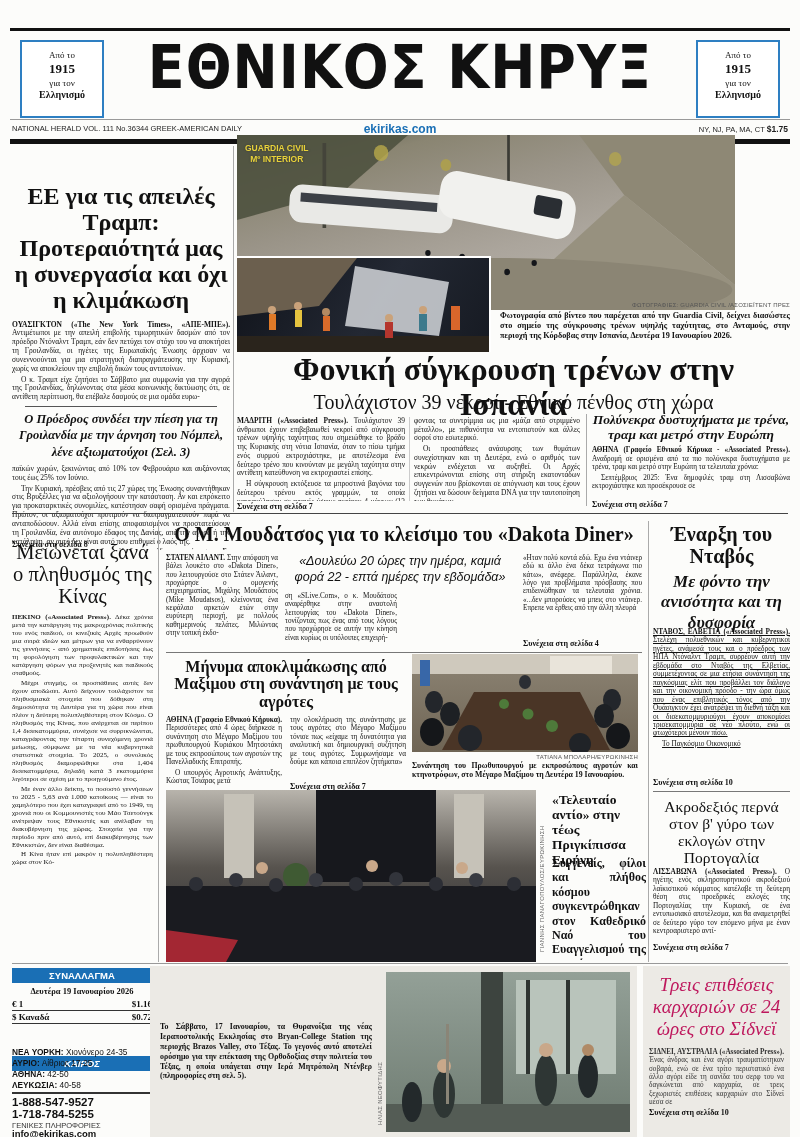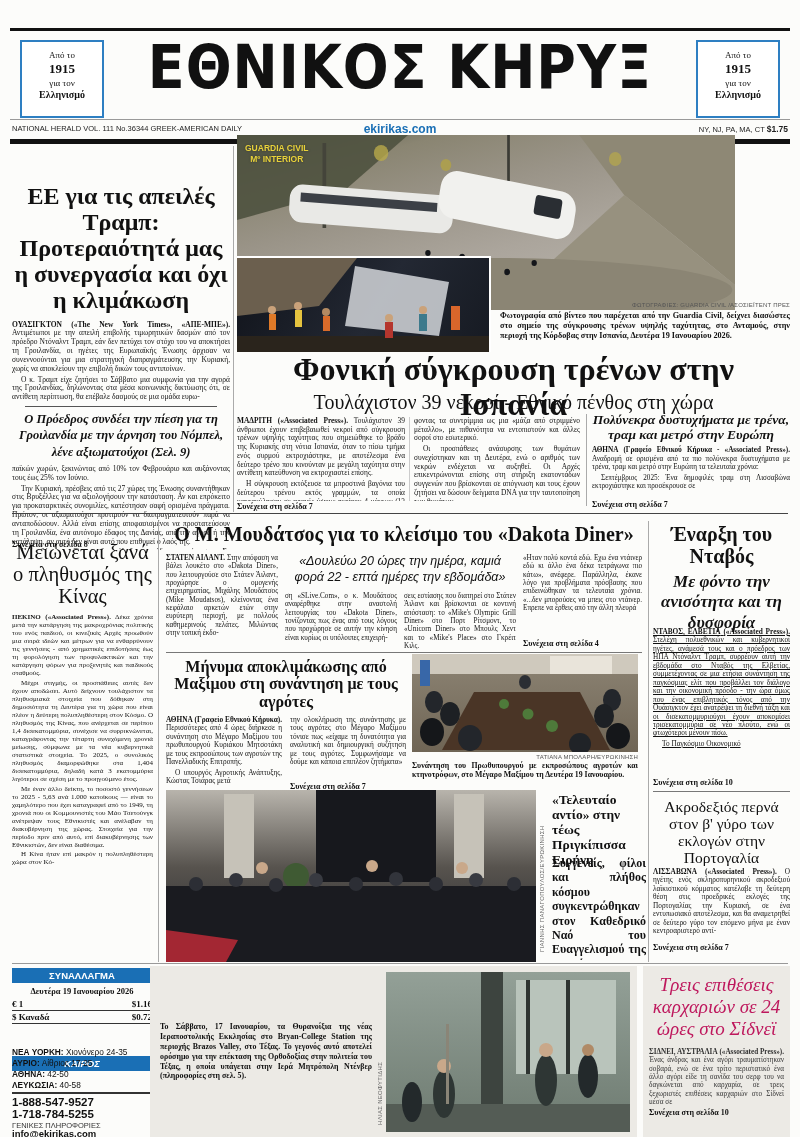--- a/index.html
+++ b/index.html
@@ -59,21 +59,21 @@
     <span>NY, NJ, PA, MA, CT</span>
     <b style="font-size:8.5px;">$1.75</b>
   </div>
   <div class="abs" style="left:10px;top:139px;width:780px;height:5px;background:#111;"></div>
 
   <div class="abs clip" style="left:12px;top:136px;width:218px;height:366px;margin-top:48px;">
     <div class="hl" style="font-size:24px;">ΕΕ για τις απειλές Τραμπ: Προτεραιότητά μας η συνεργασία και όχι η κλιμάκωση</div>
     <p class="bt" style="margin-top:7px;"><b>ΟΥΑΣΙΓΚΤΟΝ</b> <b>(«The New York Times», «ΑΠΕ-ΜΠΕ»).</b> <span>Αντιμέτωποι με την απειλή επιβολής τιμωρητικών δασμών από τον πρόεδρο Ντόναλντ Τραμπ, εάν δεν πετύχει τον στόχο του να αποκτήσει τη Γροιλανδία, οι ηγέτες της Ευρωπαϊκής Ένωσης άρχισαν να συνεννοούνται για μια στρατηγική διαπραγμάτευσης την Κυριακή, χωρίς να αποκλείουν την επιβολή δικών τους αντιποίνων.</span></p>
     <p class="bt ind">Ο κ. Τραμπ είχε ζητήσει το Σάββατο μια συμφωνία για την αγορά της Γροιλανδίας, δηλώνοντας στα μέσα κοινωνικής δικτύωσης ότι, σε αντίθετη περίπτωση, θα επέβαλε δασμούς σε μια ομάδα ευρω-</p>
     <div style="border-top:1px solid #555;width:88%;margin:4px auto 4px auto;"></div>
-    <div class="quote">Ο Πρόεδρος συνδέει την πίεση για τη Γροιλανδία με την άρνηση του Νόμπελ, λένε αξιωματούχοι (Σελ. 9)</div>
+    <div class="quote">Ο Πρόεδρος συνδέει την πίεση για τη Γροιλανδία με την άρνηση του Νόμπελ, λένε αξιωματούχοι (Σελ. 3)</div>
     <p class="bt" style="margin-top:5px;">παϊκών χωρών, ξεκινώντας από 10% τον Φεβρουάριο και αυξάνοντας τους έως 25% τον Ιούνιο.</p>
     <p class="bt ind">Την Κυριακή, πρέσβεις από τις 27 χώρες της Ένωσης συναντήθηκαν στις Βρυξέλλες για να αξιολογήσουν την κατάσταση. Αν και επρόκειτο για προκαταρκτικές συνομιλίες, κατέστησαν σαφή ορισμένα πράγματα. Πρώτον, οι αξιωματούχοι προτιμούν να διαπραγματευτούν παρά να ανταποδώσουν. Αλλά είναι επίσης αποφασισμένοι να προστατεύσουν τη Γροιλανδία, ένα αυτόνομο έδαφος της Δανίας, από την αγορά ή την κατάληψη, αν αυτό δεν είναι αυτό που επιθυμεί ο λαός της.</p>
     <p class="bt ind">Η κυβέρνηση Τραμπ δεν έδειξε σημάδια υποχώρησης. Σε συνέντευξή του στην εκπομπή «Meet the</p>
     <div class="cont abs" style="left:0;bottom:1px;">Συνέχεια στη σελίδα 8</div>
   </div>
   <div class="vrule" style="left:233px;top:146px;height:366px;"></div>
 
   <div class="abs photo" style="left:237px;top:135px;width:498px;height:175px;background:linear-gradient(165deg,#5a5a4a 0%,#8a8572 18%,#9a9488 38%,#aba59c 60%,#b5b0a8 80%,#9c968c 100%);">
     <svg viewBox="0 0 553 175" preserveAspectRatio="none">
       <polygon points="0,0 190,0 120,55 0,85" fill="#4f5340" opacity="0.92"></polygon>
@@ -165,23 +165,20 @@
 
   <div class="abs hl" style="left:166px;top:524px;width:476px;font-size:20px;white-space:nowrap;">Ο Μ. Μουδάτσος για το κλείσιμο του «Dakota Diner»</div>
   <div class="abs" style="left:285px;top:554px;width:230px;text-align:center;font-style:italic;font-size:12.5px;line-height:1.25;font-family:'Liberation Sans',sans-serif;">«Δουλεύω 20 ώρες την ημέρα, καμιά φορά 22 - επτά ημέρες την εβδομάδα»</div>
 
   <div class="abs clip" style="left:166px;top:554px;width:112px;height:96px;">
     <p class="bt" style="font-size:7.2px;line-height:1.16;"><b>ΣΤΑΤΕΝ ΑΪΛΑΝΤ.</b> <span>Στην απόφαση να βάλει λουκέτο στο «Dakota Diner», που λειτουργούσε στο Στάτεν Άιλαντ, προχώρησε ο ομογενής επιχειρηματίας, Μιχάλης Μουδάτσος (Mike Moudatsos), κλείνοντας ένα κεφάλαιο αρκετών ετών στην ευρύτερη περιοχή, με πολλούς καθημερινούς πελάτες. Μιλώντας στην τοπική έκδο-</span></p>
   </div>
   <div class="abs clip" style="left:285px;top:592px;width:112px;height:58px;">
     <p class="bt" style="font-size:7.2px;line-height:1.16;">ση «SLive.Com», ο κ. Μουδάτσος αναφέρθηκε στην αναστολή λειτουργίας του «Dakota Diner», τονίζοντας πως ένας από τους λόγους που προχώρησε σε αυτήν την κίνηση είναι κυρίως οι υπόλοιπες επιχειρή-</p>
   </div>
-  <div class="abs clip" style="left:404px;top:592px;width:112px;height:58px;">
-    <p class="bt" style="font-size:7.2px;line-height:1.16;">σεις εστίασης που διατηρεί στο Στάτεν Άιλαντ και βρίσκονται σε κοντινή απόσταση: το «Mike's Olympic Grill Diner» στο Πορτ Ρίτσμοντ, το «Unicorn Diner» στο Μπουλς Χεντ και το «Mike's Place» στο Γκρέιτ Κιλς.</p>
-  </div>
   <div class="abs clip" style="left:523px;top:554px;width:119px;height:82px;">
     <p class="bt" style="font-size:7.2px;line-height:1.16;">«Ηταν πολύ κοντά εδώ. Εχω ένα ντάινερ εδώ κι άλλο ένα δέκα τετράγωνα πιο κάτω», ανέφερε. Παράλληλα, έκανε λόγο για προβλήματα πρόσβασης που επιδεινώθηκαν τα τελευταία χρόνια. «...δεν μπορούσες να μπεις στο ντάινερ. Επρεπε να έρθεις από την άλλη πλευρά</p>
   </div>
   <div class="abs cont" style="left:523px;top:639px;">Συνέχεια στη σελίδα 4</div>
   <div class="hrule" style="left:166px;top:652px;width:476px;background:#777;"></div>
 
   <div class="abs hl" style="left:166px;top:658px;width:240px;font-size:16px;">Μήνυμα αποκλιμάκωσης από Μαξίμου στη συνάντηση με τους αγρότες</div>
   <div class="abs clip" style="left:166px;top:716px;width:116px;height:76px;">
     <p class="bt" style="font-size:7.3px;line-height:1.16;"><b>ΑΘΗΝΑ</b> <b>(Γραφείο Εθνικού Κήρυκα).</b> <span>Περισσότερες από 4 ώρες διήρκεσε η συνάντηση στο Μέγαρο Μαξίμου του πρωθυπουργού Κυριάκου Μητσοτάκη με τους εκπροσώπους των αγροτών της Πανελλαδικής Επιτροπής.</span></p>
     <p class="bt ind" style="font-size:7.3px;line-height:1.16;">Ο υπουργός Αγροτικής Ανάπτυξης, Κώστας Τσιάρας μετά</p>

